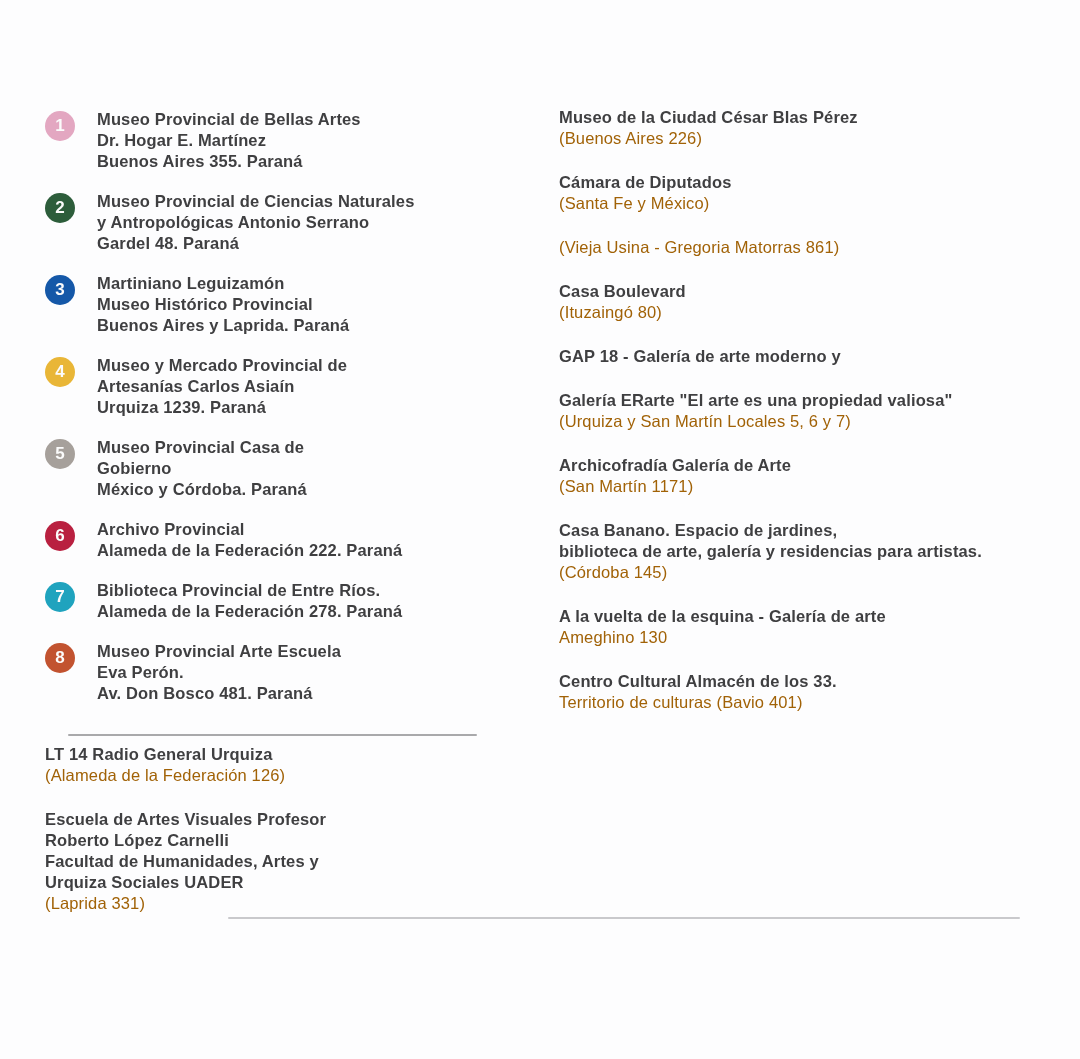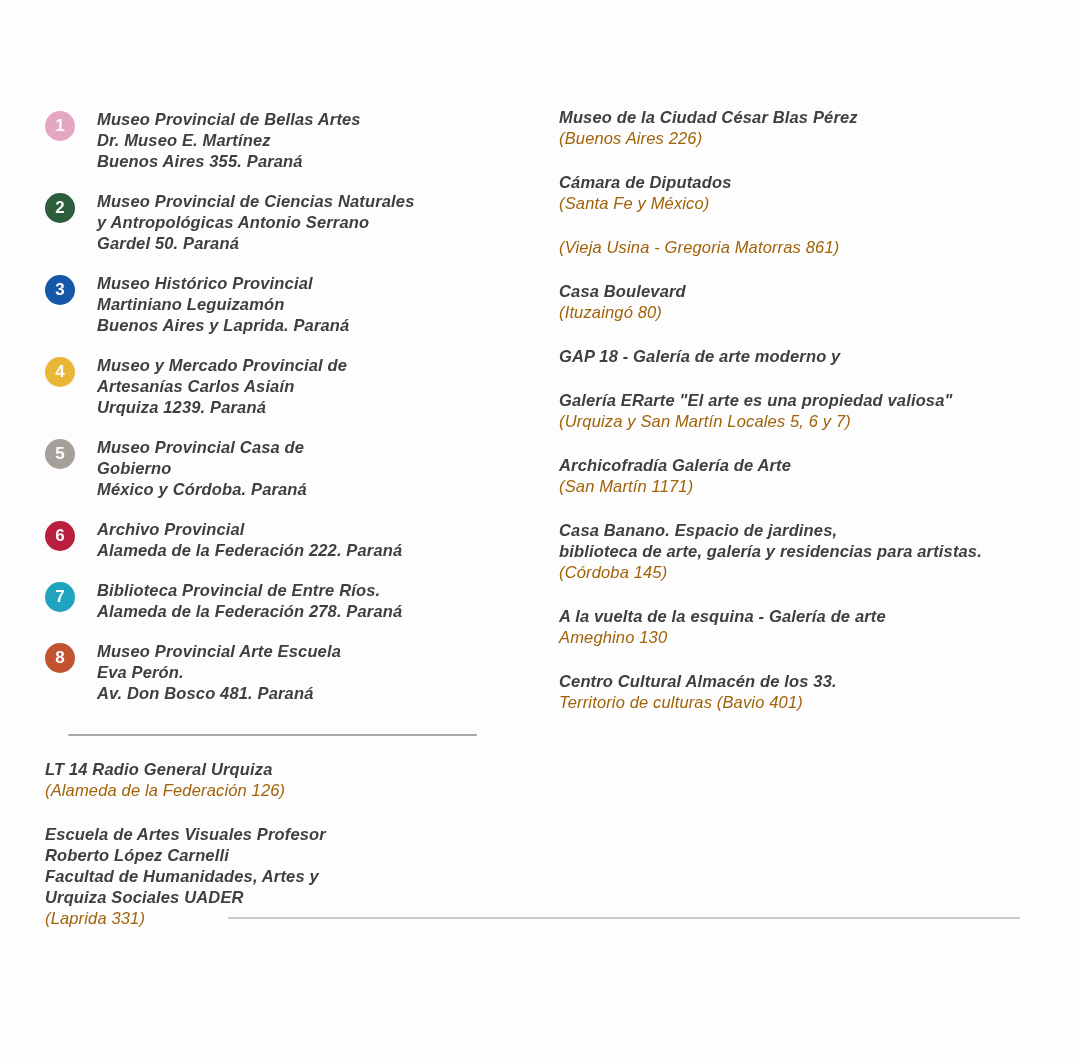--- a/index.html
+++ b/index.html
@@ -43,29 +43,28 @@
     text-align: center;
   }
   .venue-text { min-width: 0; }
   .venue-line {
     font-size: 16.5px;
     line-height: 21px;
     font-weight: bold;
     letter-spacing: 0.15px;
     white-space: nowrap;
     color: #3f3f41;
-    font-style: italic;
   }
   .addr-line {
     font-weight: normal;
     color: #a16207;
   }
   .p-item { margin-bottom: 23px; }
   .left-col .p-item { margin-bottom: 23px; }
-  .p-item-first-left { margin-top: 55px; }
+  .p-item-first-left { margin-top: 40px; }
   .separator {
     position: absolute;
     height: 2px;
     border-radius: 1px;
   }
   .separator-top-left {
     left: 68px;
     top: 734px;
     width: 409px;
     background: #a9a9ab;
@@ -80,37 +79,37 @@
 </head>
 <body>
 
 <div class="page">
 
   <div class="left-col" id="left-col">
       <div class="n-item">
         <div class="badge" style="background: rgb(227, 167, 193);">1</div>
         <div class="venue-text">
           <div class="venue-line">Museo Provincial de Bellas Artes</div>
-          <div class="venue-line">Dr. Museo E. Martínez</div>
+          <div class="venue-line">Dr. Hogar E. Martínez</div>
           <div class="venue-line">Buenos Aires 355. Paraná</div>
         </div>
       </div>
       <div class="n-item">
         <div class="badge" style="background: rgb(45, 93, 59);">2</div>
         <div class="venue-text">
           <div class="venue-line">Museo Provincial de Ciencias Naturales</div>
           <div class="venue-line">y Antropológicas Antonio Serrano</div>
-          <div class="venue-line">Gardel 50. Paraná</div>
+          <div class="venue-line">Gardel 48. Paraná</div>
         </div>
       </div>
       <div class="n-item">
         <div class="badge" style="background: rgb(21, 88, 168);">3</div>
         <div class="venue-text">
+          <div class="venue-line">Martiniano Leguizamón</div>
           <div class="venue-line">Museo Histórico Provincial</div>
-          <div class="venue-line">Martiniano Leguizamón</div>
           <div class="venue-line">Buenos Aires y Laprida. Paraná</div>
         </div>
       </div>
       <div class="n-item">
         <div class="badge" style="background: rgb(233, 182, 55);">4</div>
         <div class="venue-text">
           <div class="venue-line">Museo y Mercado Provincial de</div>
           <div class="venue-line">Artesanías Carlos Asiaín</div>
           <div class="venue-line">Urquiza 1239. Paraná</div>
         </div>

